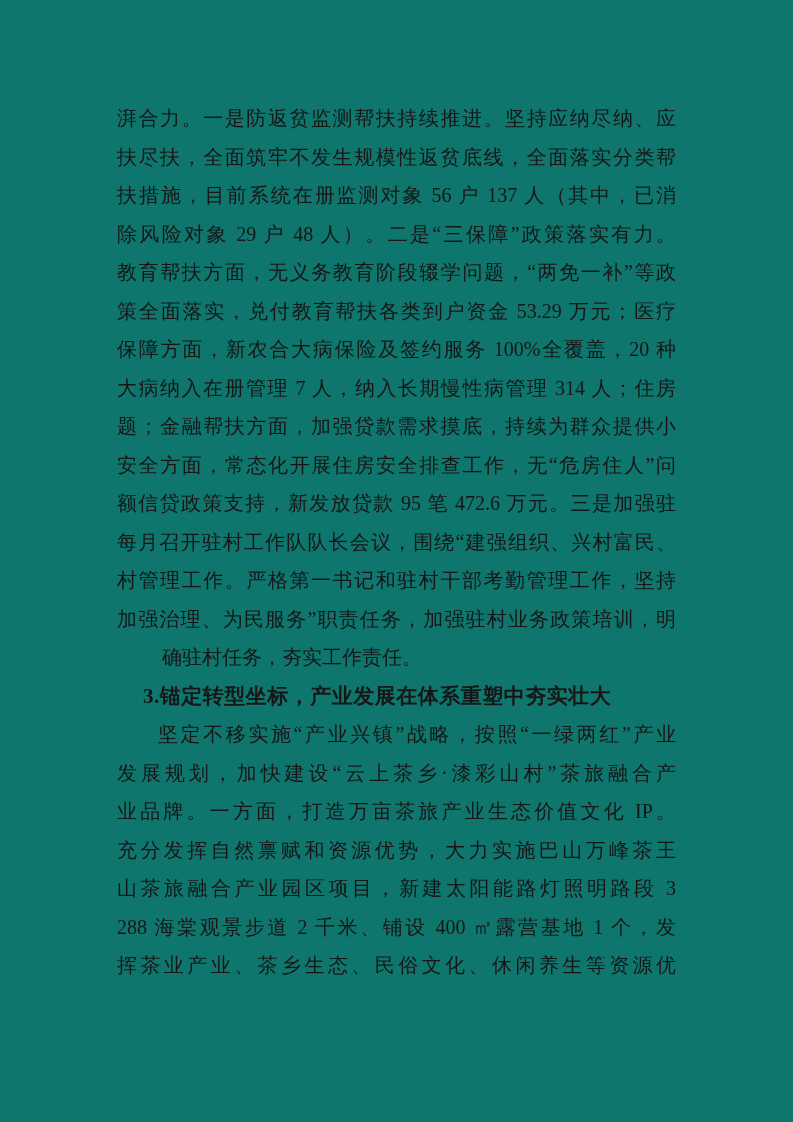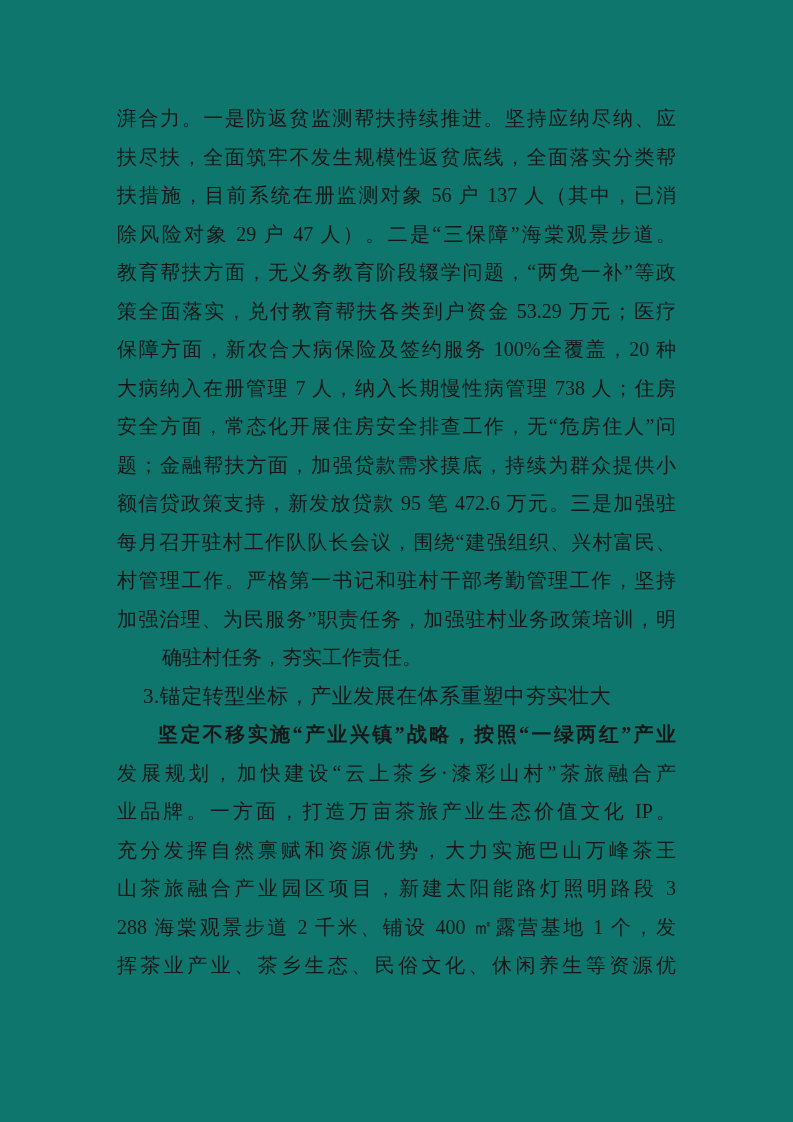--- a/index.html
+++ b/index.html
@@ -28,48 +28,47 @@
     text-align: justify;
     text-align-last: justify;
     text-justify: inter-ideograph;
   }
   .line-last {
     text-align-last: left;
     margin-left: 45px;
   }
   .line-indent {
     text-indent: 41px;
-    font-weight: bold;
   }
   .heading-line {
-    font-weight: normal;
+    font-weight: bold;
     font-size: 21px;
     text-align-last: left;
     text-indent: 26px;
     letter-spacing: 0.5px;
   }
   .song { font-style: normal; }
   .kai  { font-style: normal; } 
 </style>
 </head>
 <body>
 
 <main class="page">
   <section class="doc-body" id="doc-body">
       <div class="block">
         <div class="line"><span class="song">湃合力。</span><span class="kai">一是防返贫监测帮扶持续推进。</span><span class="song">坚持应纳尽纳、应</span></div>
         <div class="line"><span class="song">扶尽扶，全面筑牢不发生规模性返贫底线，全面落实分类帮</span></div>
         <div class="line"><span class="song">扶措施，目前系统在册监测对象 56 户 137 人（其中，已消</span></div>
-        <div class="line"><span class="song">除风险对象 29 户 47 人）。</span><span class="kai">二是“三保障”海棠观景步道。</span></div>
+        <div class="line"><span class="song">除风险对象 29 户 48 人）。</span><span class="kai">二是“三保障”政策落实有力。</span></div>
         <div class="line"><span class="song">教育帮扶方面，无义务教育阶段辍学问题，“两免一补”等政</span></div>
         <div class="line"><span class="song">策全面落实，兑付教育帮扶各类到户资金 53.29 万元；医疗</span></div>
         <div class="line"><span class="song">保障方面，新农合大病保险及签约服务 100%全覆盖，20 种</span></div>
-        <div class="line"><span class="song">大病纳入在册管理 7 人，纳入长期慢性病管理 738 人；住房</span></div>
+        <div class="line"><span class="song">大病纳入在册管理 7 人，纳入长期慢性病管理 314 人；住房</span></div>
+        <div class="line"><span class="song">题；金融帮扶方面，加强贷款需求摸底，持续为群众提供小</span></div>
         <div class="line"><span class="song">安全方面，常态化开展住房安全排查工作，无“危房住人”问</span></div>
-        <div class="line"><span class="song">题；金融帮扶方面，加强贷款需求摸底，持续为群众提供小</span></div>
         <div class="line"><span class="song">额信贷政策支持，新发放贷款 95 笔 472.6 万元。</span><span class="kai">三是加强驻</span></div>
         <div class="line"><span class="song">每月召开驻村工作队队长会议，围绕“建强组织、兴村富民、</span></div>
         <div class="line"><span class="kai">村管理工作。</span><span class="song">严格第一书记和驻村干部考勤管理工作，坚持</span></div>
         <div class="line"><span class="song">加强治理、为民服务”职责任务，加强驻村业务政策培训，明</span></div>
         <div class="line line-last"><span class="song">确驻村任务，夯实工作责任。</span></div>
       </div>
       <div class="block">
         <div class="line heading-line">3.锚定转型坐标，产业发展在体系重塑中夯实壮大</div>
       </div>
       <div class="block">

